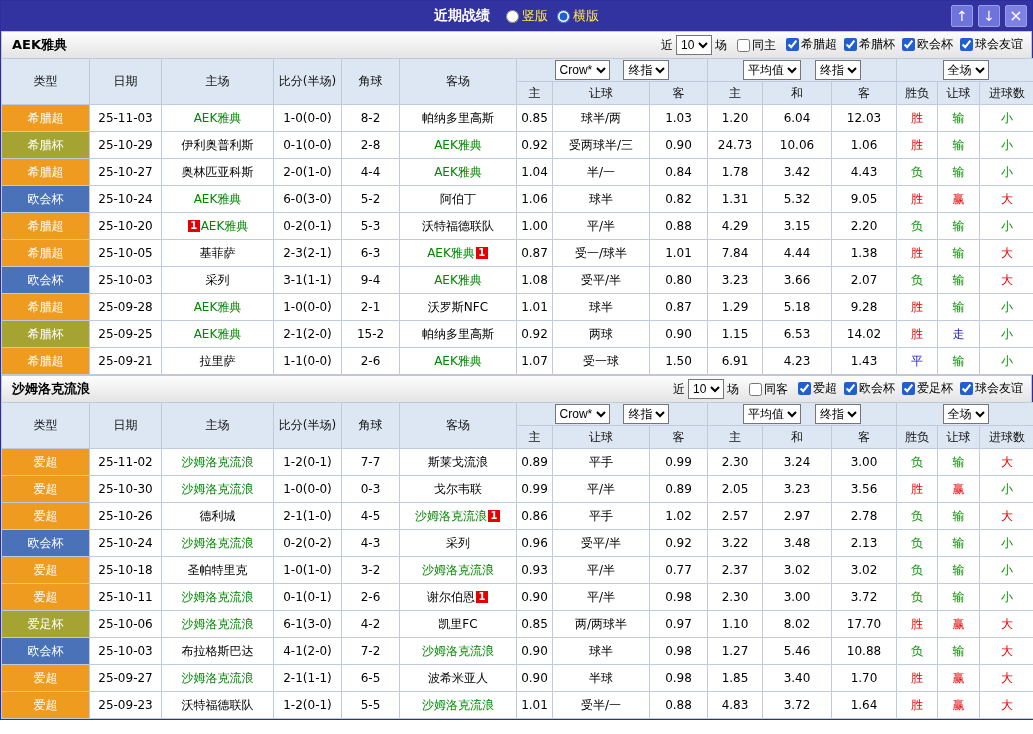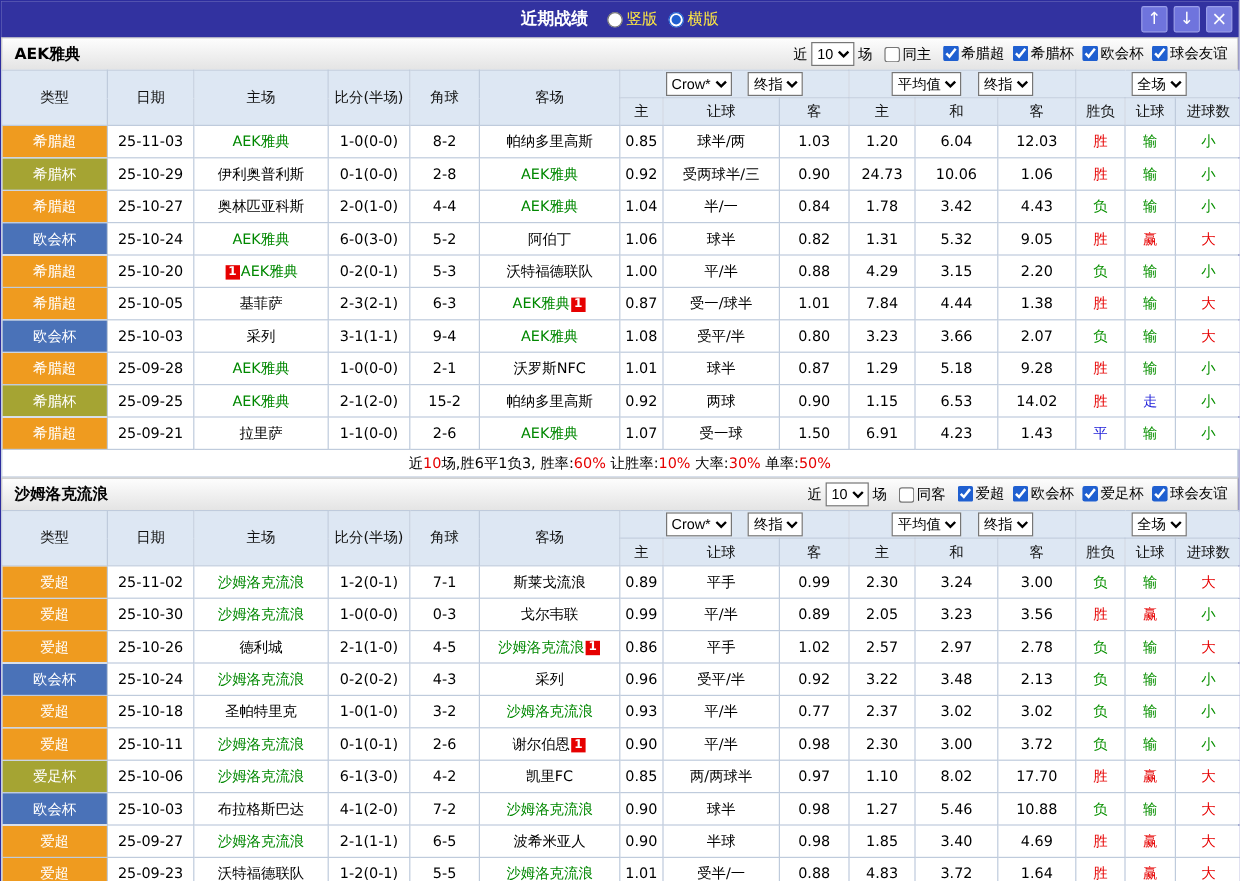--- a/index.html
+++ b/index.html
@@ -307,21 +307,20 @@
               <td>1.50</td>
               <td>6.91</td>
               <td>4.23</td>
               <td>1.43</td>
               <td class="c-blue">平</td>
               <td class="c-green">输</td>
               <td class="c-green">小</td>
             </tr>
           </tbody>
     </table>
-    <div class="summary"><span>近</span><span class="red">10</span><span>场,胜6平1负3, 胜率:</span><span class="red">60%</span><span> 让胜率:</span><span class="red">10%</span><span> 大率:</span><span class="red">30%</span><span> 单率:</span><span class="red">50%</span></div>
   </section>
 
   <section class="team-section">
     <div class="section-header">
       <div class="section-title">沙姆洛克流浪</div>
       <div class="filters">
         <span>近</span>
         <select class="sel"><option>10</option></select>
         <span>场</span>
         <label class="chk">
@@ -392,21 +391,21 @@
           <th>让球</th>
           <th>进球数</th>
         </tr>
       </thead>
       <tbody>
             <tr>
               <td class="league" style="background: rgb(239, 155, 31);">爱超</td>
               <td>25-11-02</td>
               <td><span class="team-green">沙姆洛克流浪</span></td>
               <td>1-2(0-1)</td>
-              <td>7-1</td>
+              <td>7-7</td>
               <td><span>斯莱戈流浪</span></td>
               <td>0.89</td>
               <td>平手</td>
               <td>0.99</td>
               <td>2.30</td>
               <td>3.24</td>
               <td>3.00</td>
               <td class="c-green">负</td>
               <td class="c-green">输</td>
               <td class="c-red">大</td>
@@ -535,21 +534,21 @@
               <td>25-09-27</td>
               <td><span class="team-green">沙姆洛克流浪</span></td>
               <td>2-1(1-1)</td>
               <td>6-5</td>
               <td><span>波希米亚人</span></td>
               <td>0.90</td>
               <td>半球</td>
               <td>0.98</td>
               <td>1.85</td>
               <td>3.40</td>
-              <td>4.69</td>
+              <td>1.70</td>
               <td class="c-red">胜</td>
               <td class="c-red">赢</td>
               <td class="c-red">大</td>
             </tr>
             <tr>
               <td class="league" style="background: rgb(239, 155, 31);">爱超</td>
               <td>25-09-23</td>
               <td><span>沃特福德联队</span></td>
               <td>1-2(0-1)</td>
               <td>5-5</td>

